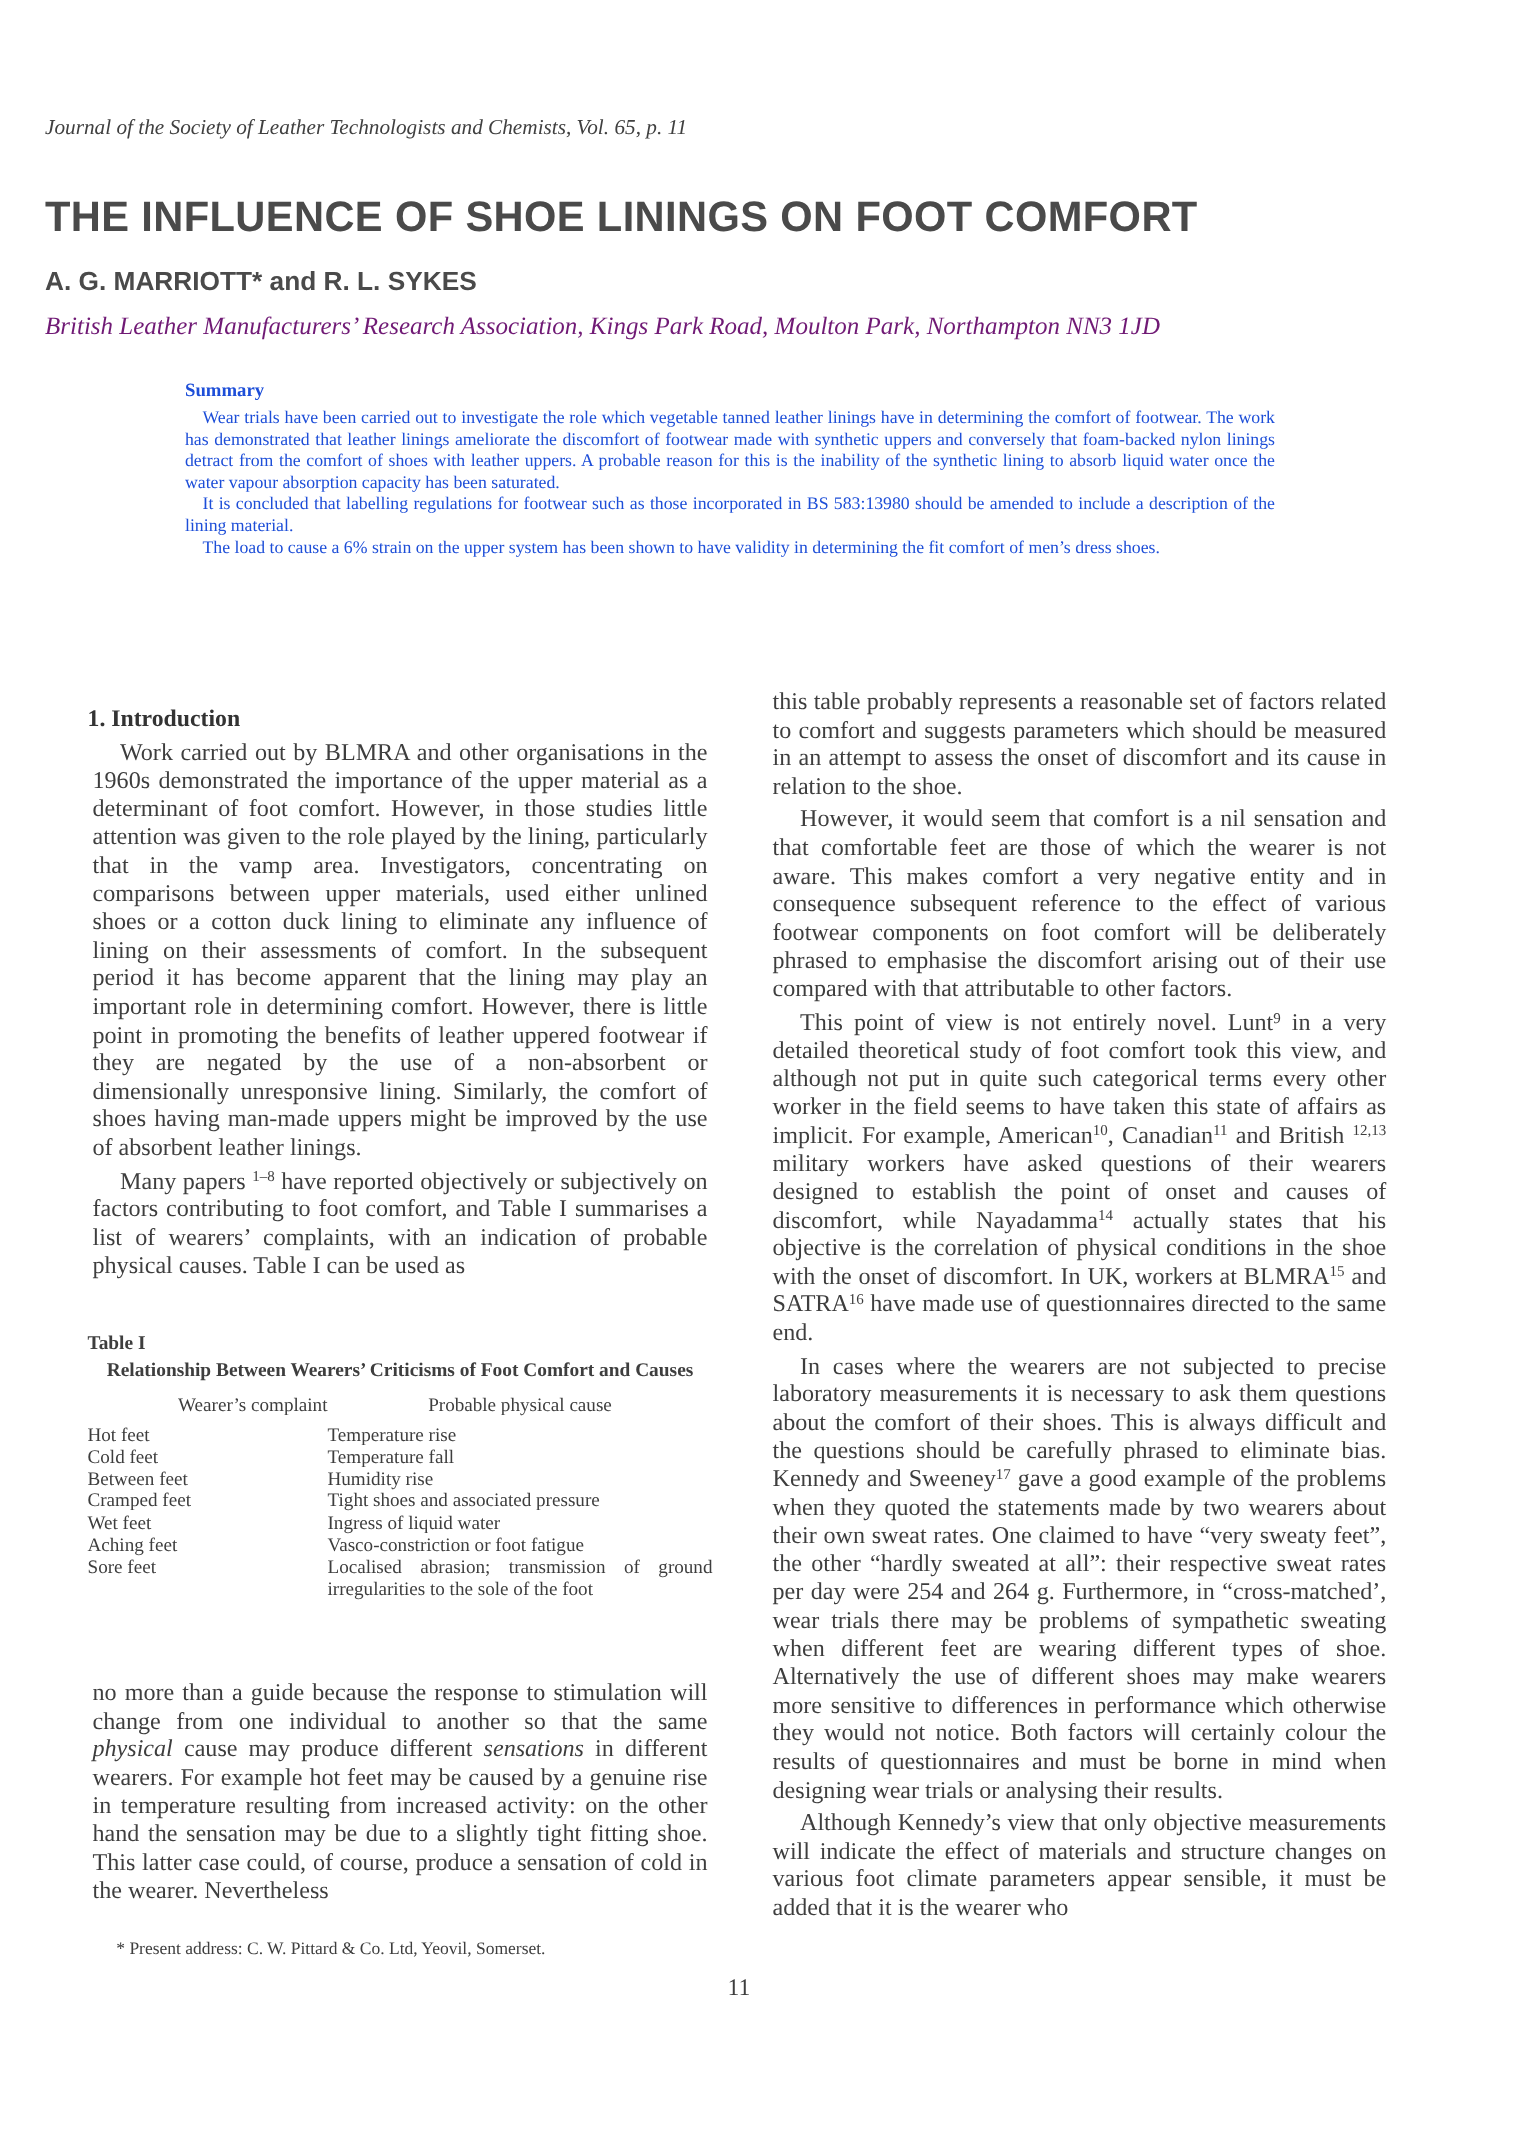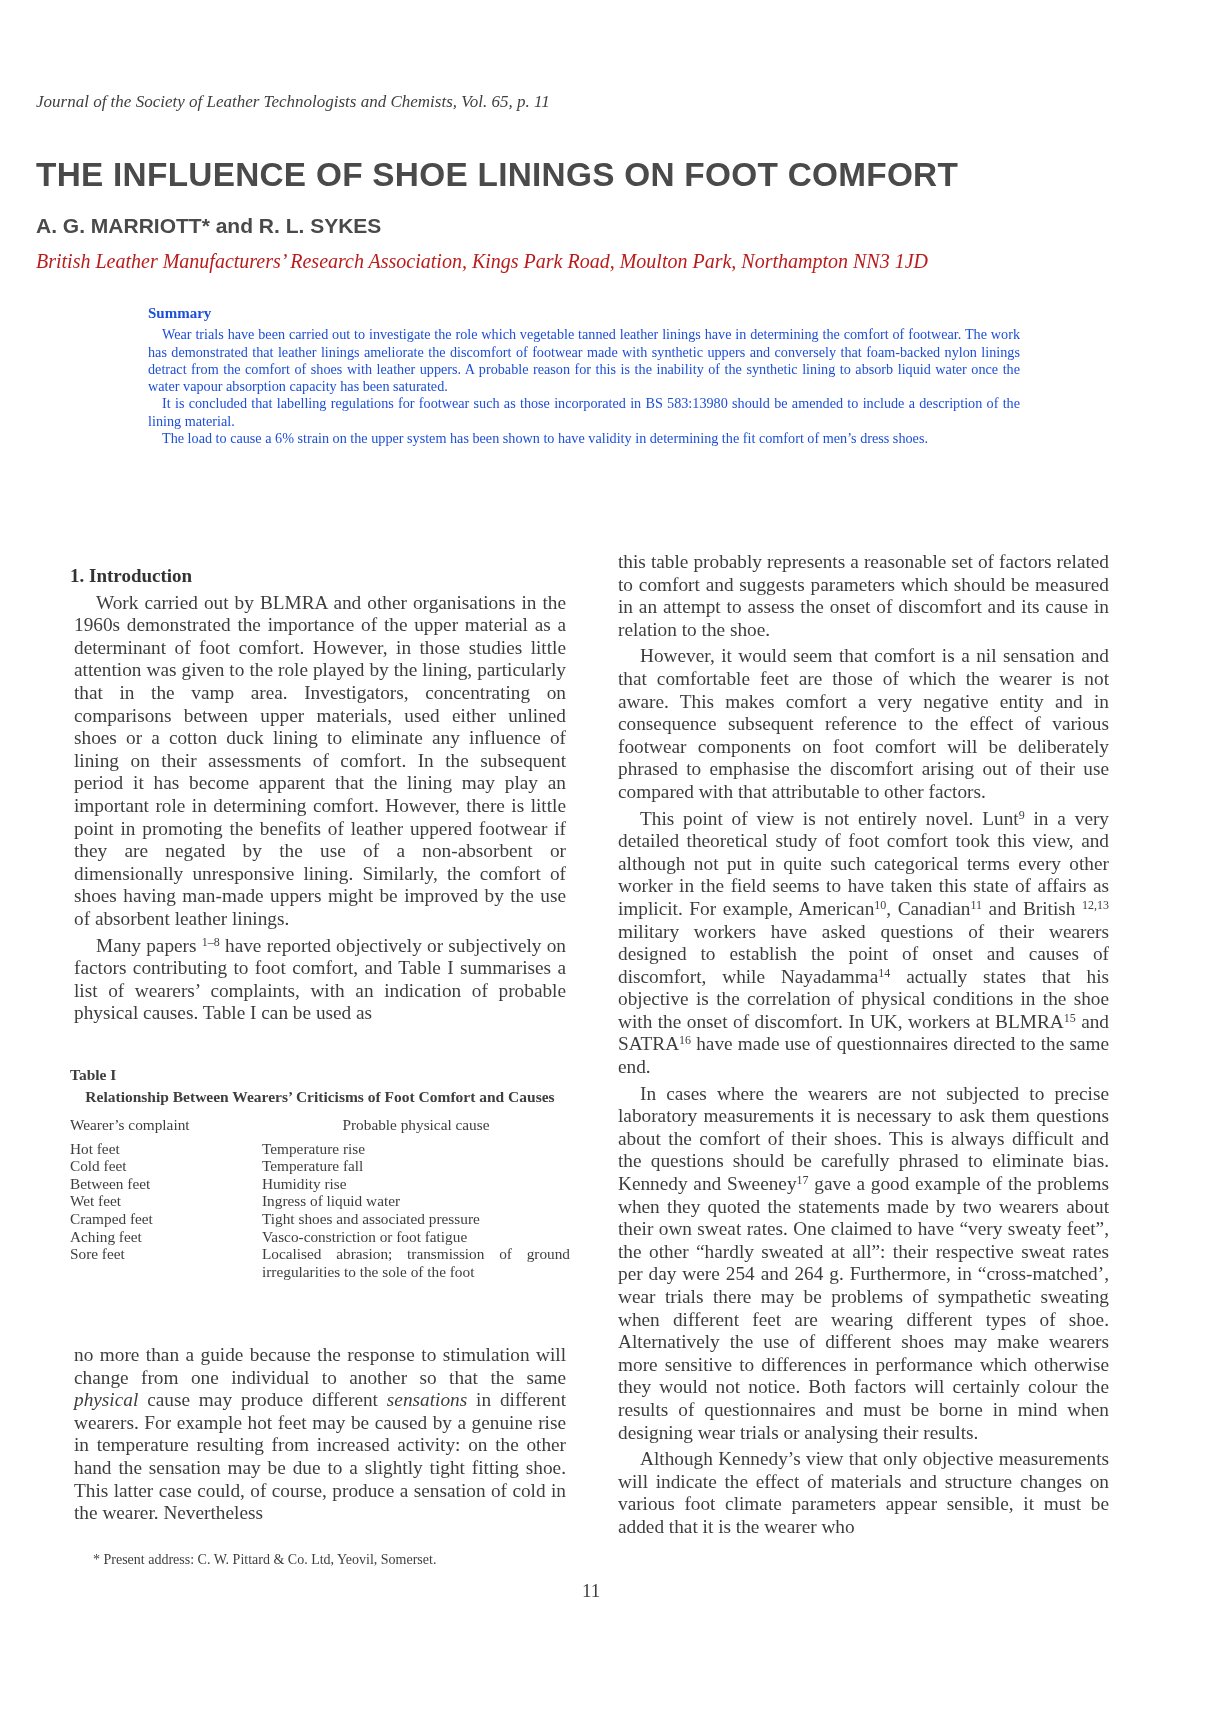--- a/index.html
+++ b/index.html
@@ -1,35 +1,35 @@
 <!DOCTYPE html>
 <html><head>
 <meta charset="utf-8">
 <style>
   html, body { margin: 0; padding: 0; background: #ffffff; }
   body { width: 1210px; height: 1718px; position: relative; overflow: hidden; color: #3a3a3a; }
   .running-head { position: absolute; left: 36px; top: 92px; font-family: "Liberation Serif", serif; font-style: italic; font-size: 17px; color: #404040; }
   .title { position: absolute; left: 36px; top: 155px; font-family: "Liberation Sans", sans-serif; font-weight: bold; font-size: 34px; color: #4a4a4a; letter-spacing: 0.3px; transform: scaleX(0.98); transform-origin: left; white-space: nowrap; }
   .authors { position: absolute; left: 36px; top: 214px; font-family: "Liberation Sans", sans-serif; font-weight: bold; font-size: 21px; color: #4a4a4a; white-space: nowrap; }
-  .affiliation { position: absolute; left: 36px; top: 250px; font-family: "Liberation Serif", serif; font-style: italic; font-size: 20px; color: #b91c1c; white-space: nowrap; }
+  .affiliation { position: absolute; left: 36px; top: 250px; font-family: "Liberation Serif", serif; font-style: italic; font-size: 20px; color: #701a75; white-space: nowrap; }
   .summary { position: absolute; left: 148px; top: 305px; width: 872px; font-family: Liberation Serif, serif; font-size: 14.2px; line-height: 17.3px; color: #1d4ed8; }
   .summary h3 { margin: 0 0 4px 0; font-size: 15px; font-weight: bold; }
   .summary p { margin: 0; text-indent: 14px; text-align: justify; }
   .col { position: absolute; font-family: "Liberation Serif", serif; font-size: 19.3px; line-height: 22.6px; color: #3e3e3e; }
   .col p { margin: 4px; text-align: justify; }
   .col p.indent { text-indent: 22px; }
   .col-left { left: 70px; top: 565px; width: 500px; }
   .col-right { left: 614px; top: 547px; width: 499px; }
   .section-heading { font-weight: bold; font-size: 19px; margin: 0; color: #333; }
   sup { font-size: 12px; line-height: 0; vertical-align: 6px; }
   .table-block { position: absolute; left: 70px; top: 1066px; width: 500px; font-family: "Liberation Serif", serif; color: #3e3e3e; }
   .table-title { font-weight: bold; font-size: 15.5px; margin: 0 0 4px 0; }
   .table-caption { text-align: justify; text-align-last: center; font-weight: bold; font-size: 15.5px; line-height: 18px; margin: 0 0 10px 0; }
   table { width: 100%; border-collapse: collapse; font-size: 15.3px; line-height: 17.6px; }
-  th { font-weight: normal; text-align: left; padding: 0 0 6px 0; }
+  th { font-weight: normal; text-align: right; padding: 0 0 6px 0; }
   th.cause-head { text-align: center; }
   td { padding: 0; vertical-align: top; }
   td.complaint { width: 192px; margin-left: 17px; }
   td.cause { text-align: justify; }
   .after-table { position: absolute; left: 70px; top: 1340px; width: 500px; }
   .footnote { position: absolute; left: 93px; top: 1552px; font-family: "Liberation Serif", serif; font-size: 14px; color: #3e3e3e; }
   .page-number { position: absolute; left: 582px; top: 1580px; font-family: "Liberation Serif", serif; font-size: 19px; color: #3e3e3e; }
 </style>
 </head>
 <body>
@@ -69,26 +69,26 @@
         </tr>
       <tr>
           <td class="complaint">Cold feet</td>
           <td class="cause">Temperature fall</td>
         </tr>
       <tr>
           <td class="complaint">Between feet</td>
           <td class="cause">Humidity rise</td>
         </tr>
       <tr>
+          <td class="complaint">Cramped feet</td>
+          <td class="cause">Tight shoes and associated pressure</td>
+        </tr>
+      <tr>
           <td class="complaint">Wet feet</td>
           <td class="cause">Ingress of liquid water</td>
-        </tr>
-      <tr>
-          <td class="complaint">Cramped feet</td>
-          <td class="cause">Tight shoes and associated pressure</td>
         </tr>
       <tr>
           <td class="complaint">Aching feet</td>
           <td class="cause">Vasco-constriction or foot fatigue</td>
         </tr>
       <tr>
           <td class="complaint">Sore feet</td>
           <td class="cause">Localised abrasion; transmission of ground irregularities to the sole of the foot</td>
         </tr>
     </tbody>

